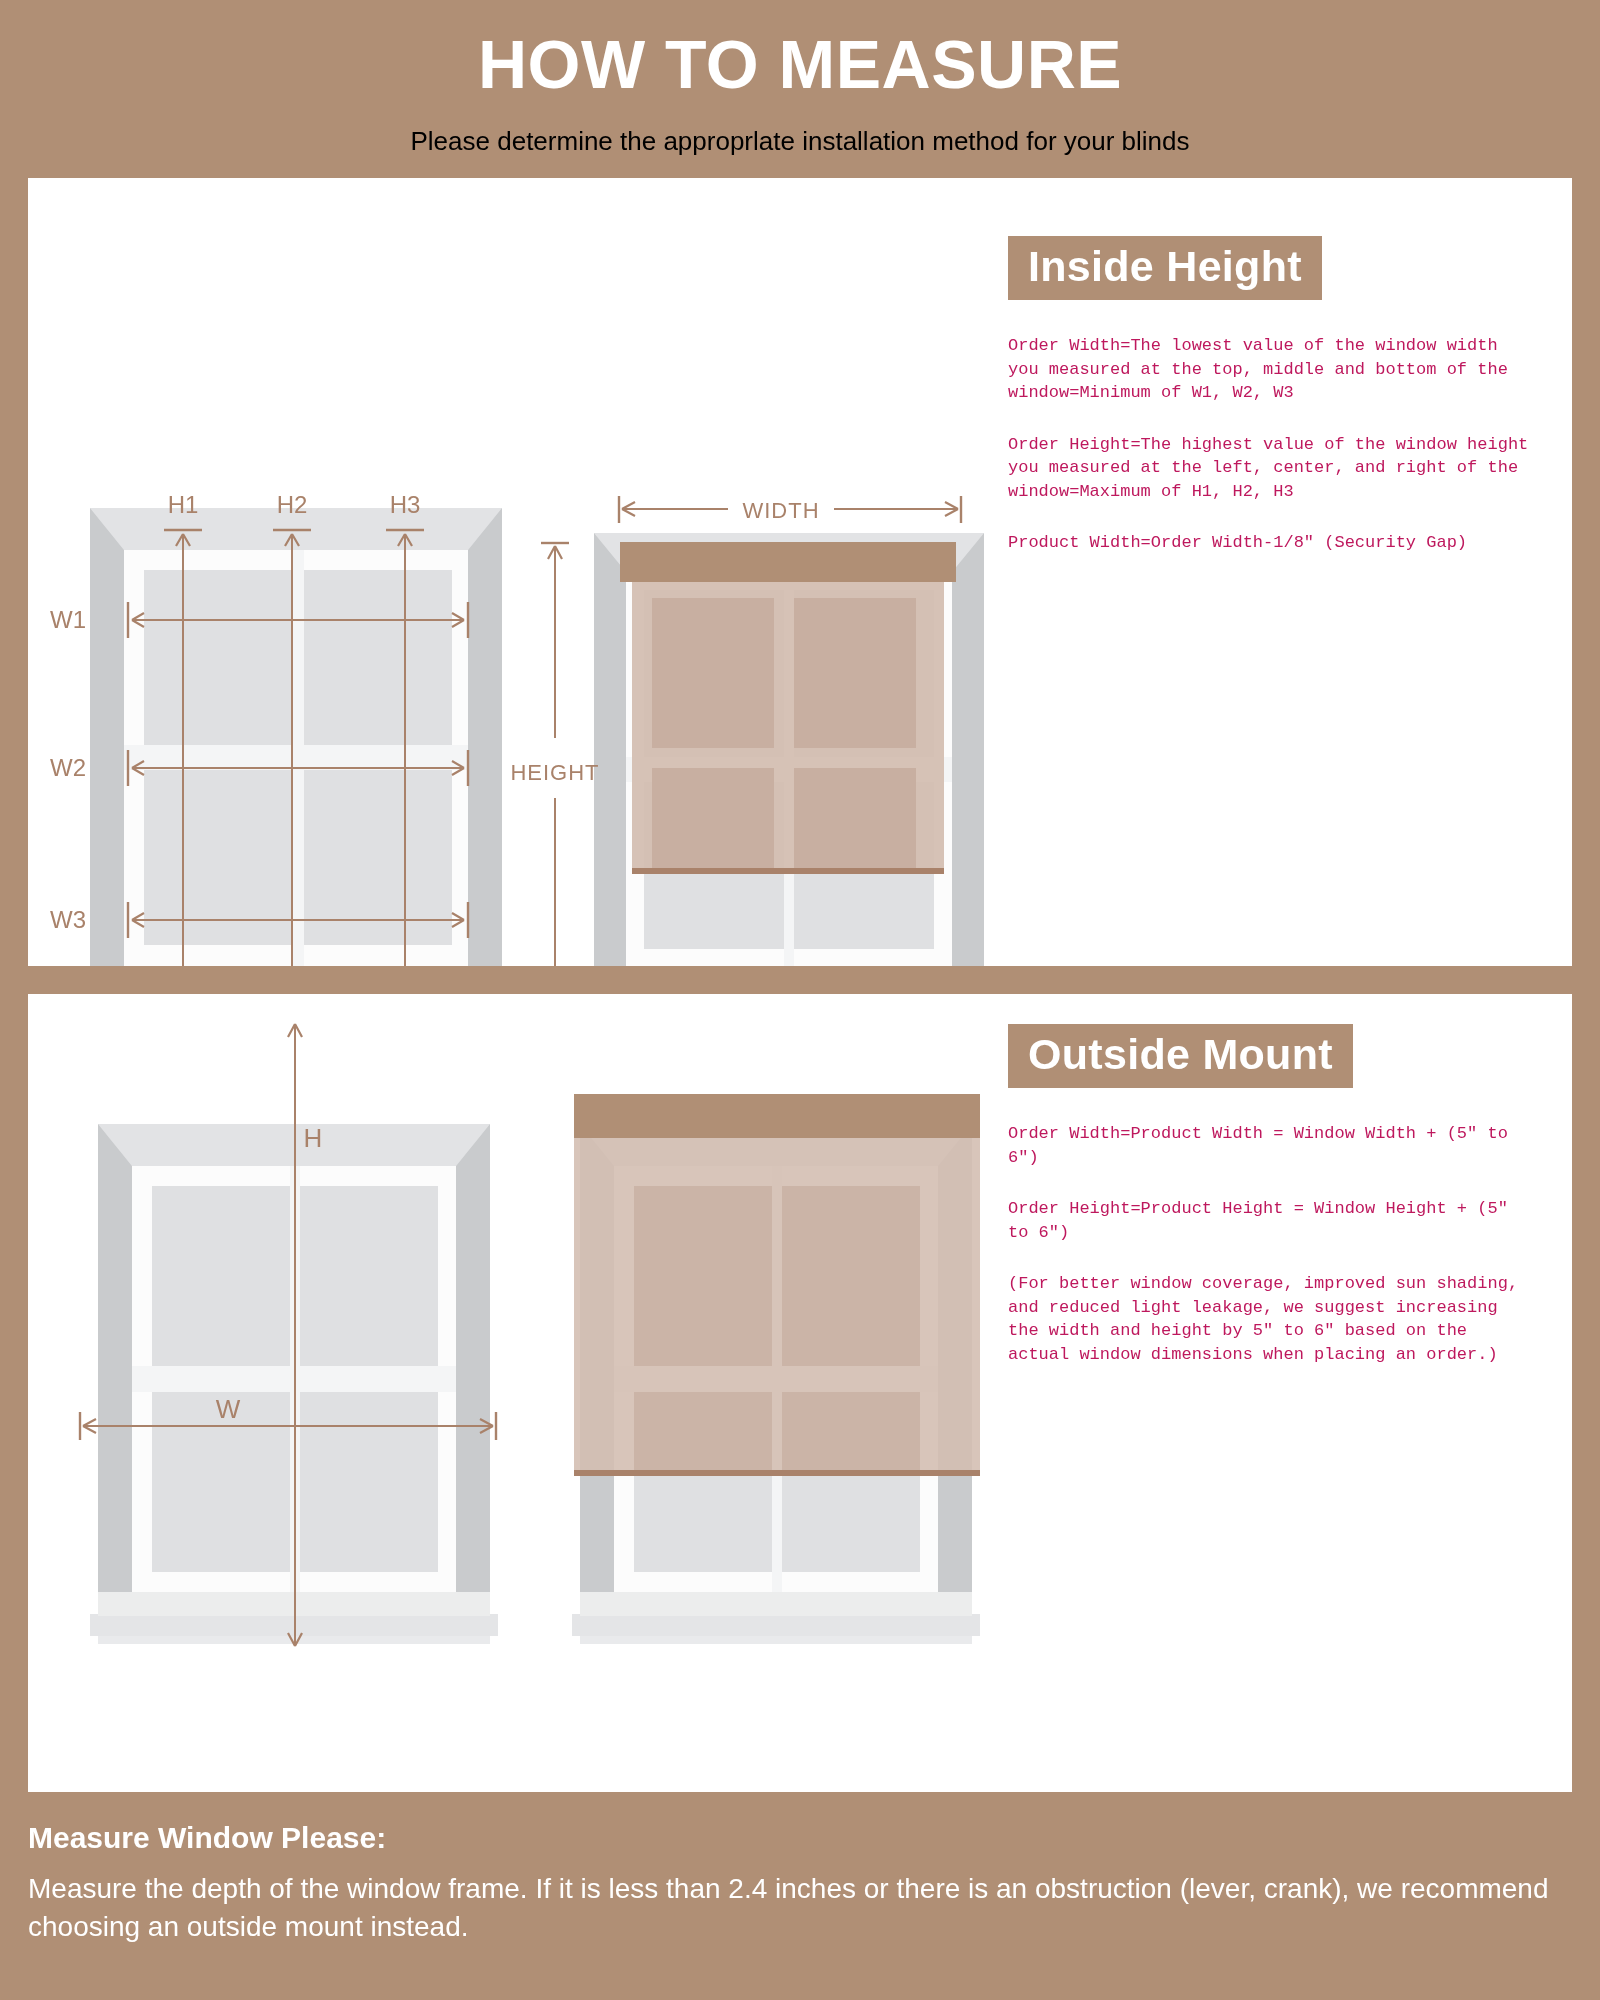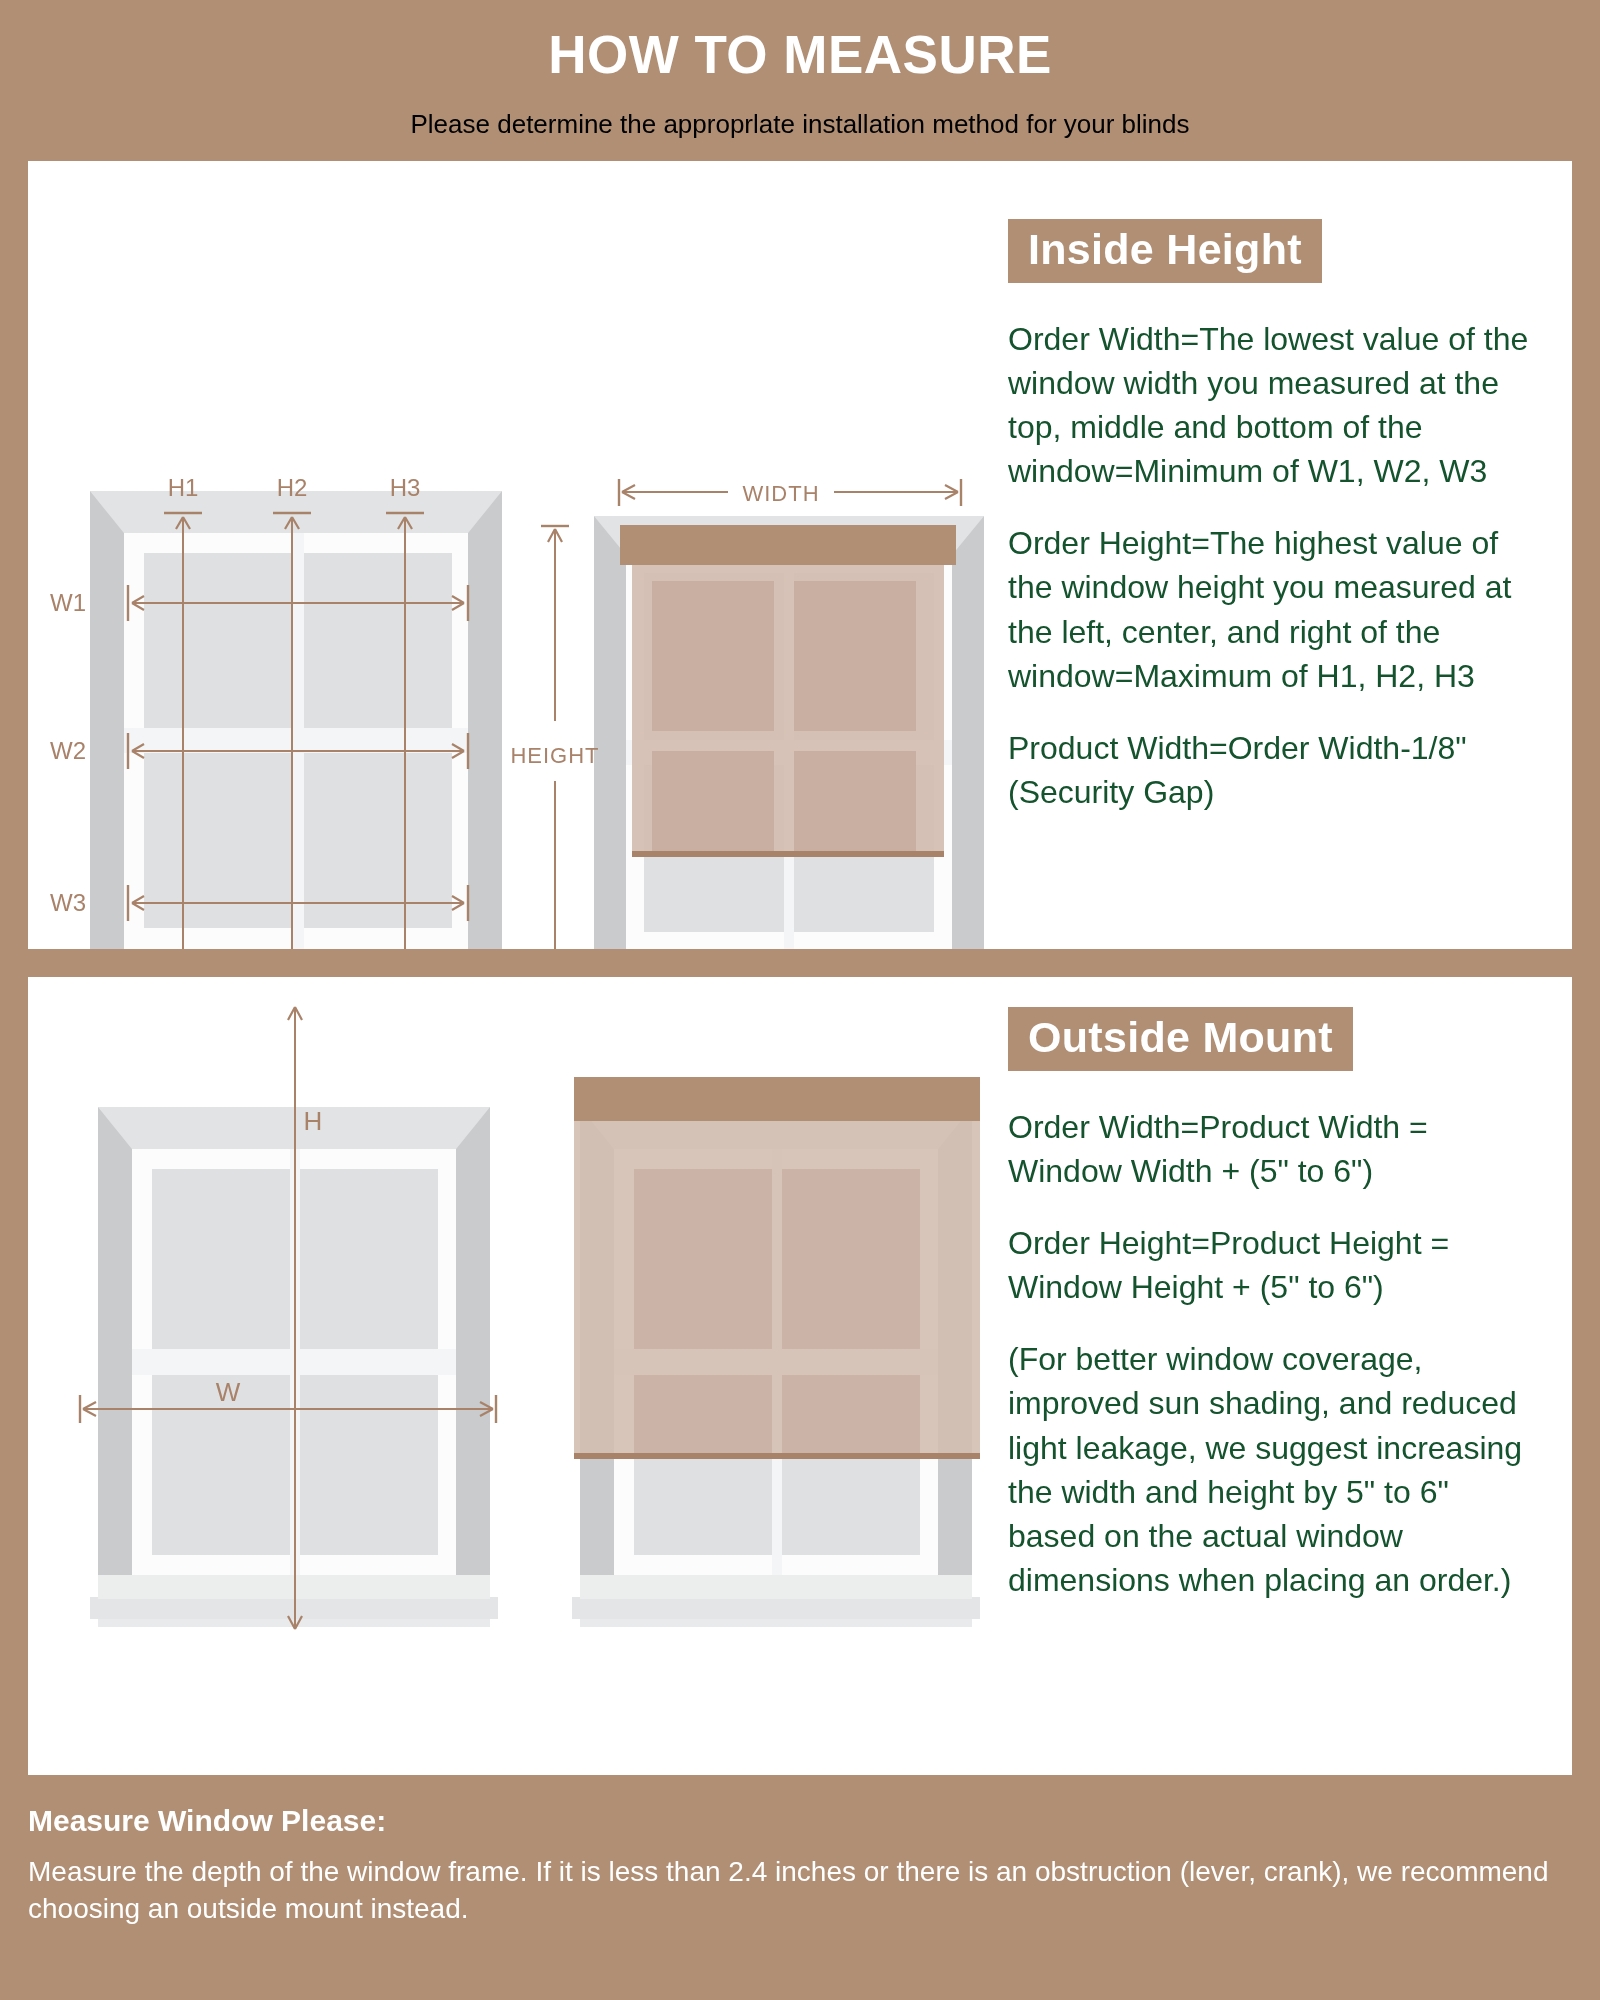--- a/index.html
+++ b/index.html
@@ -17,21 +17,21 @@
   }
 
   
   .header {
     width: 1600px;
     padding-top: 24px;
     text-align: center;
   }
   .header-title {
     color: #ffffff;
-    font-size: 53px;
+    font-size: 68px;
     font-weight: bold;
     letter-spacing: 0.5px;
     line-height: 1.18;
     text-align: center;
   }
   .header-subtitle {
     color: #000000;
     font-size: 26px;
     font-weight: normal;
     line-height: 1.35;
@@ -76,25 +76,26 @@
     background: #b08f75;
     color: #fff;
     font-size: 43px;
     font-weight: bold;
     padding: 9px 20px 12px 20px;
     line-height: 1.0;
     letter-spacing: 0.3px;
   }
 
   .para {
-    color: #14532d;
-    font-size: 32px;
+    color: #be185d;
+    font-size: 17px;
     line-height: 1.38;
     margin-top: 28px;
     max-width: 545px;
+    font-family: Liberation Mono, monospace;
   }
   .para.first { margin-top: 34px; }
 
   
   .bottom-note {
     margin: 26px 28px 0 28px;
     color: #ffffff;
   }
   .bottom-note-title {
     font-size: 30px;

